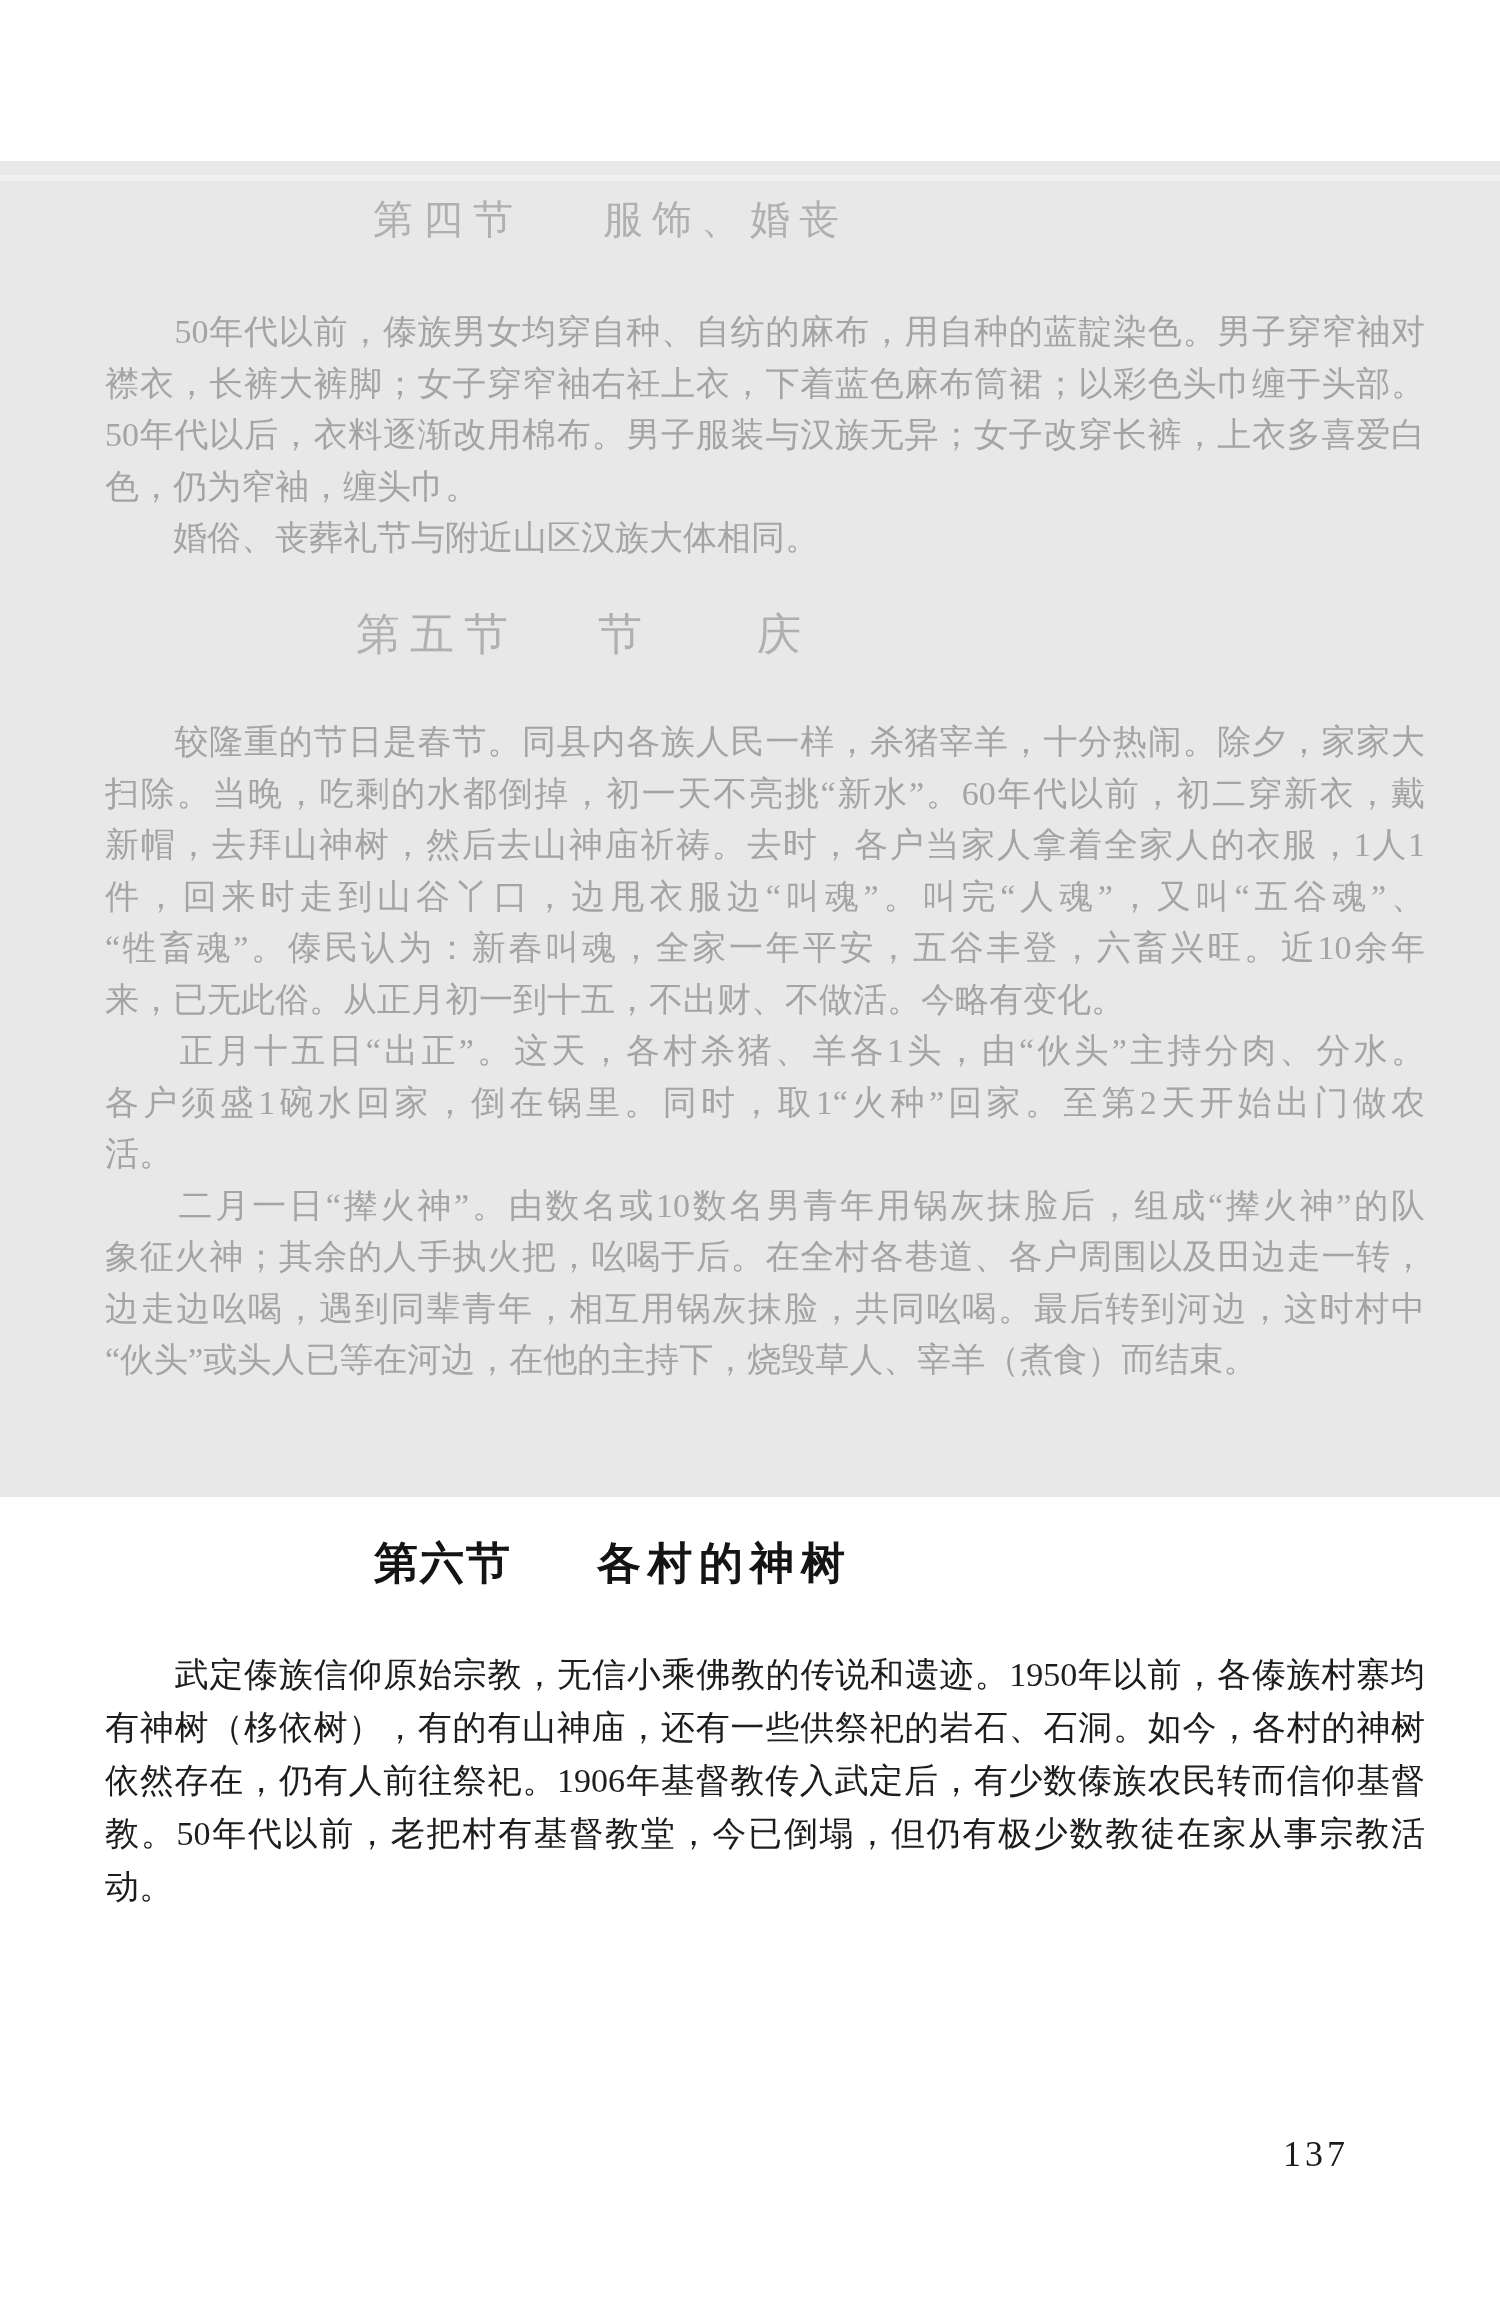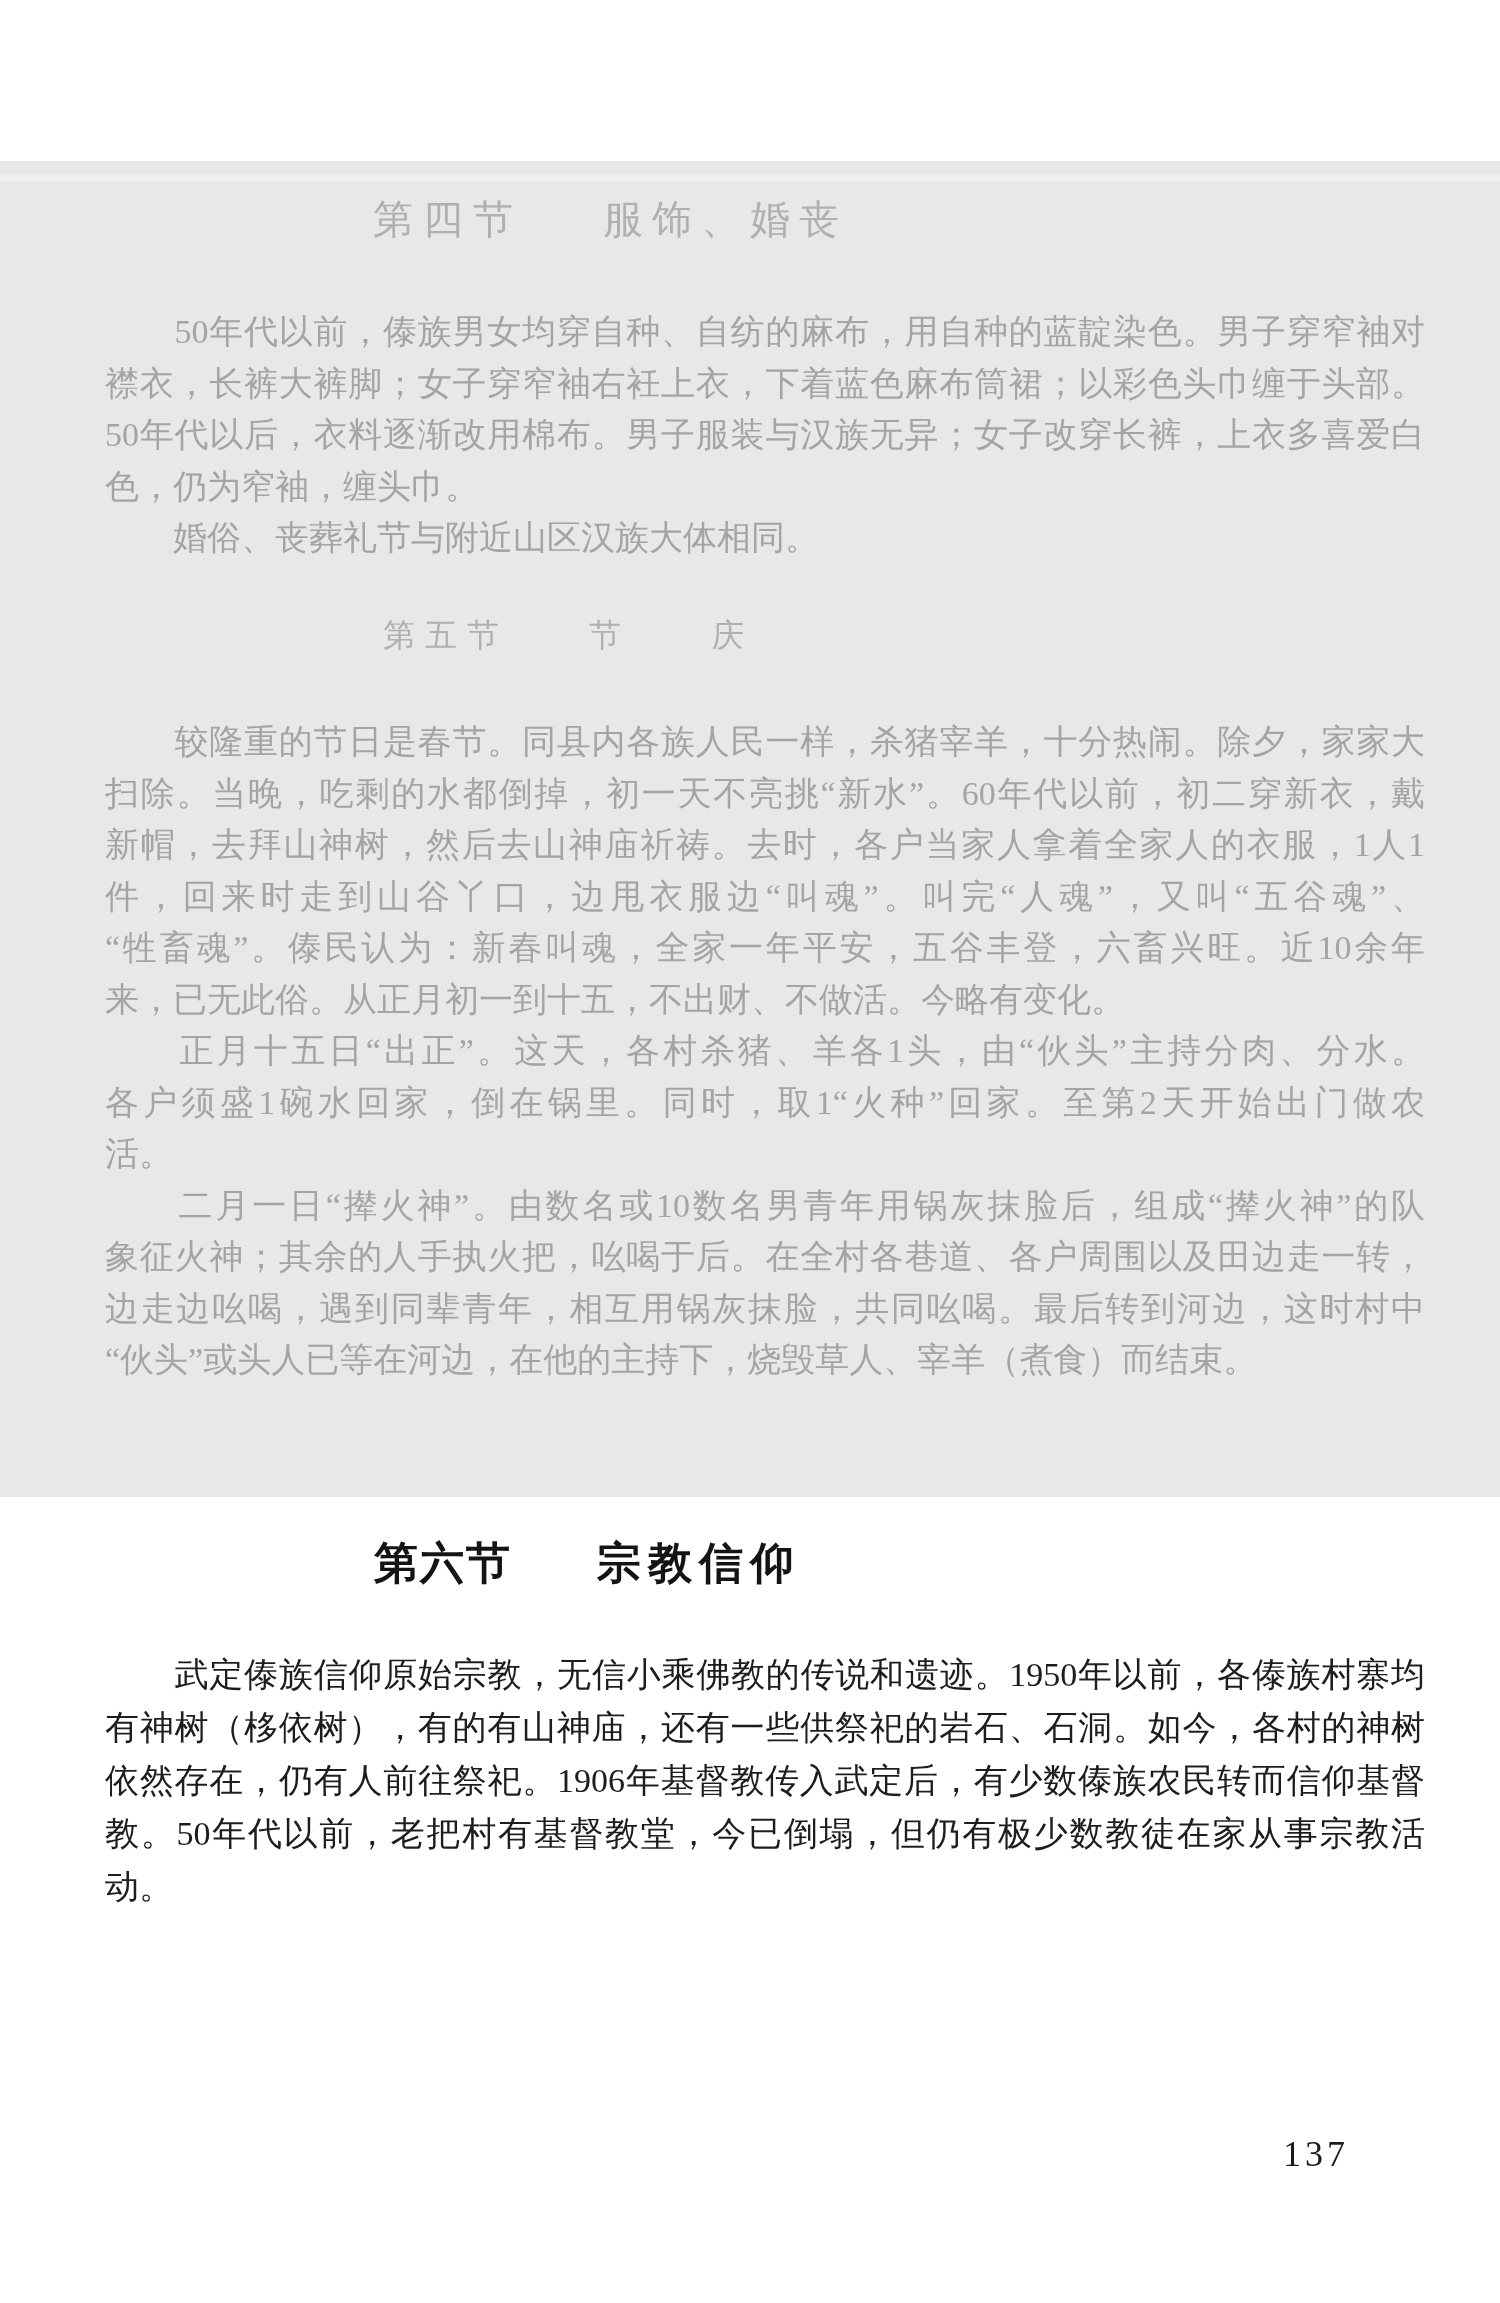--- a/index.html
+++ b/index.html
@@ -27,21 +27,21 @@
   .heading {
     position: absolute;
     white-space: nowrap;
     color: #b0b0b0;
     font-weight: normal;
     margin: 0;
   }
   .heading .num { letter-spacing: 10px; }
   .heading .title { margin-left: 80px; letter-spacing: 9px; }
   .heading-4 { left: 373px; top: 200px; font-size: 40px; line-height: 40px; }
-  .heading-5 { left: 383px; top: 615px; font-size: 32px; line-height: 40px; }
+  .heading-5 { left: 356px; top: 615px; font-size: 44px; line-height: 40px; }
   .heading-6 {
     left: 374px; top: 1542px;
     font-size: 44px; line-height: 44px;
     color: #141414; font-weight: bold;
   }
   .heading-6 .num { letter-spacing: 2px; text-align: center; }
   .heading-6 .title { margin-left: 85px; letter-spacing: 7px; }
   .body-block {
     position: absolute;
     left: 105px;
@@ -95,21 +95,21 @@
       <div class="line">　　正月十五日“出正”。这天，各村杀猪、羊各1头，由“伙头”主持分肉、分水。</div>
       <div class="line">各户须盛1碗水回家，倒在锅里。同时，取1“火种”回家。至第2天开始出门做农</div>
       <div class="line para-end">活。</div>
       <div class="line">　　二月一日“撵火神”。由数名或10数名男青年用锅灰抹脸后，组成“撵火神”的队</div>
       <div class="line">象征火神；其余的人手执火把，吆喝于后。在全村各巷道、各户周围以及田边走一转，</div>
       <div class="line">边走边吆喝，遇到同辈青年，相互用锅灰抹脸，共同吆喝。最后转到河边，这时村中</div>
       <div class="line para-end">“伙头”或头人已等在河边，在他的主持下，烧毁草人、宰羊（煮食）而结束。</div>
     </div>
 
   <h2 class="heading heading-6">
-    <span class="num">第六节</span><span class="title">宗教信仰</span>
+    <span class="num">第六节</span><span class="title">各村的神树</span>
   </h2>
   <div class="body-block body-6">
       <div class="line">　　武定傣族信仰原始宗教，无信小乘佛教的传说和遗迹。1950年以前，各傣族村寨均</div>
       <div class="line">有神树（栘依树），有的有山神庙，还有一些供祭祀的岩石、石洞。如今，各村的神树</div>
       <div class="line">依然存在，仍有人前往祭祀。1906年基督教传入武定后，有少数傣族农民转而信仰基督</div>
       <div class="line">教。50年代以前，老把村有基督教堂，今已倒塌，但仍有极少数教徒在家从事宗教活</div>
       <div class="line para-end">动。</div>
     </div>
 
   <div class="page-number">137</div>

